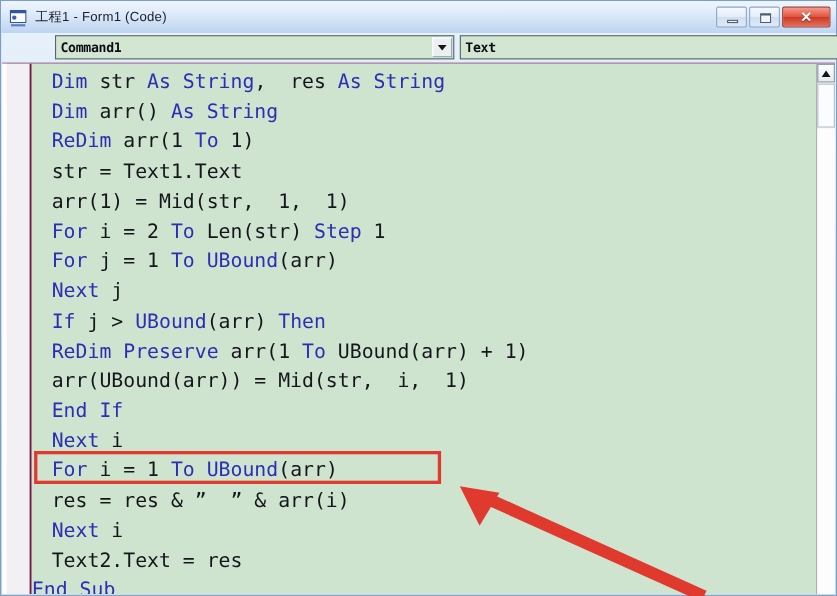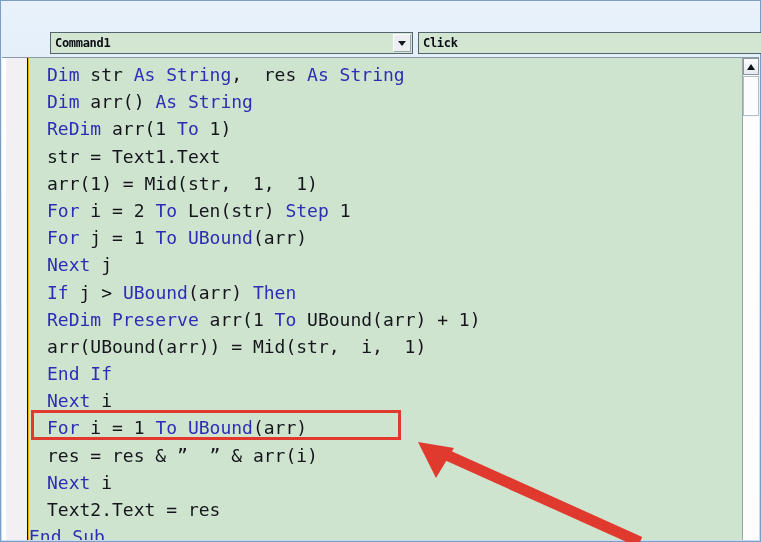--- a/index.html
+++ b/index.html
@@ -170,21 +170,21 @@
     border-left: 4px solid transparent;
     border-right: 4px solid transparent;
     border-top: 5px solid #16181c;
   }
 
   
   .code-wrap {
     position: absolute;
     left: 2px; top: 57px;
     width: 757px; height: 483px;
-    background: #eab308;
+    background: #ec4899;
     border-top: 1px solid #8c9aa5;
     box-sizing: border-box;
   }
   .margin-bar {
     position: absolute;
     left: 0; top: 0;
     width: 26px; height: 100%;
     background: #f2f0f2;
     border-right: 1px solid #111111;
     box-sizing: border-box;
@@ -273,30 +273,50 @@
     width: 361px; height: 112px;
     pointer-events: none;
   }
 </style>
 </head>
 <body>
 
 <div id="app">
   <div class="win-frame"></div>
 
+  <div class="titlebar">
+    <span class="title-icon">
+      <span class="frm"></span>
+      <span class="dot"></span>
+      <span class="tail"></span>
+    </span>
+    <span class="title-text">工程1 - Form1 (Code)</span>
+
+    <span class="win-btns">
+      <span class="wbtn">
+        <span class="g-min"></span>
+      </span>
+      <span class="wbtn">
+        <span class="g-max"></span>
+      </span>
+      <span class="wbtn close">
+        <span class="g-close">✕</span>
+      </span>
+    </span>
+  </div>
 
   <div class="combo-row">
     <div class="combo left">
       <span class="combo-text">Command1</span>
       <span class="combo-arrow">
           <i></i>
         </span>
     </div>
     <div class="combo right">
-      <span class="combo-text">Click</span>
+      <span class="combo-text">Text</span>
       <span class="combo-arrow">
           <i></i>
         </span>
     </div>
   </div>
 
   <div class="code-wrap">
     <div class="margin-bar"></div>
 
     <div class="code-body">

